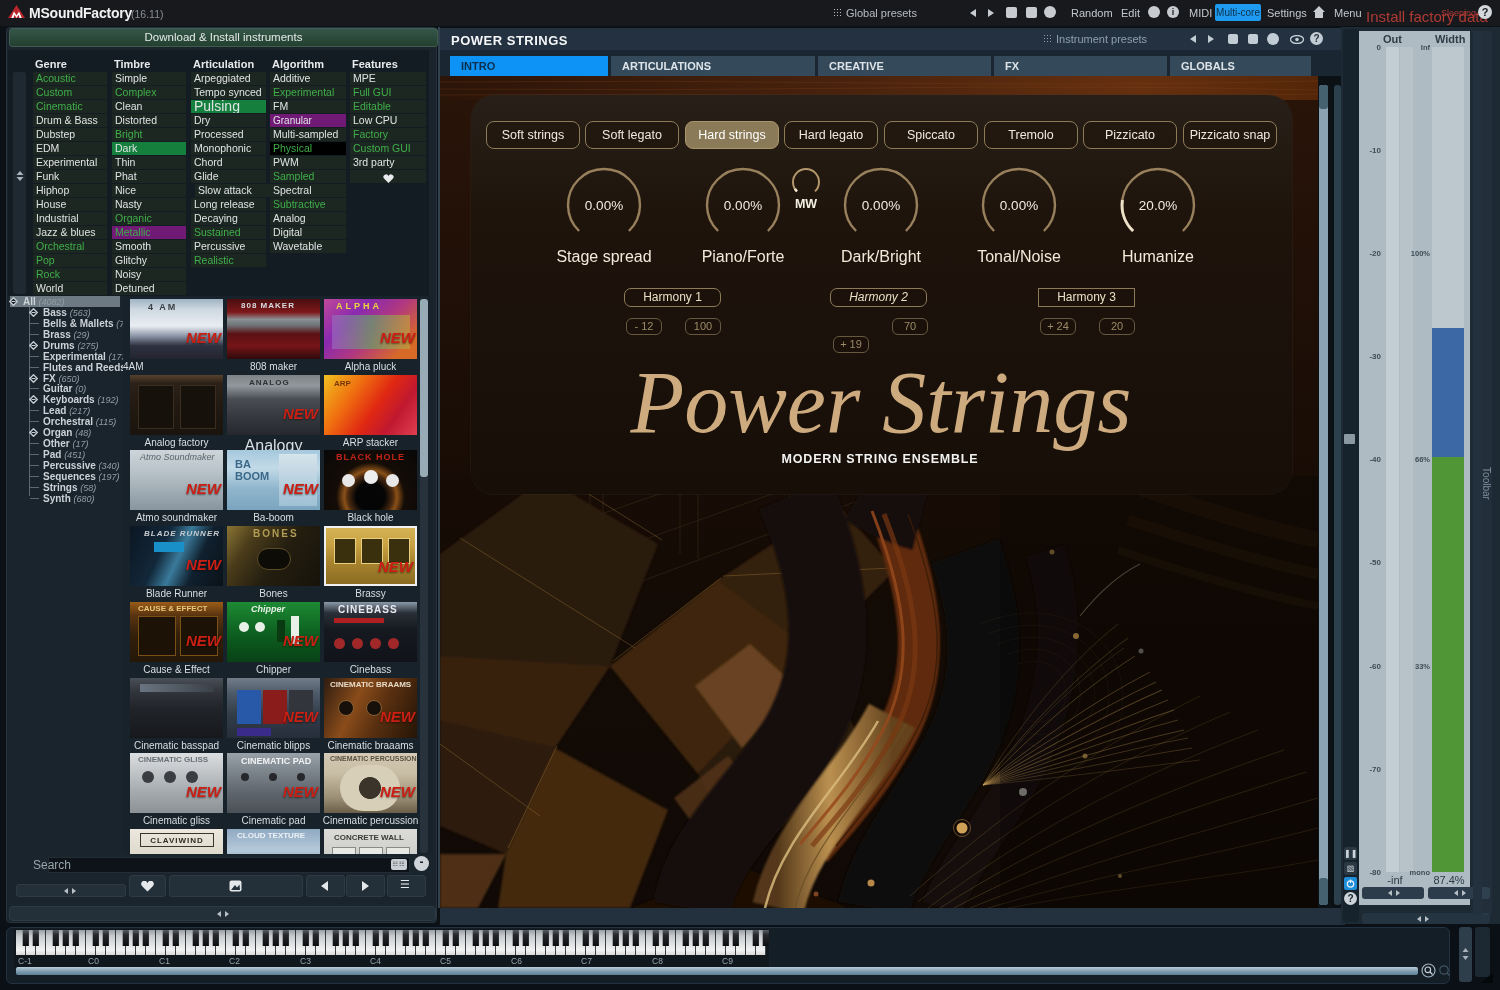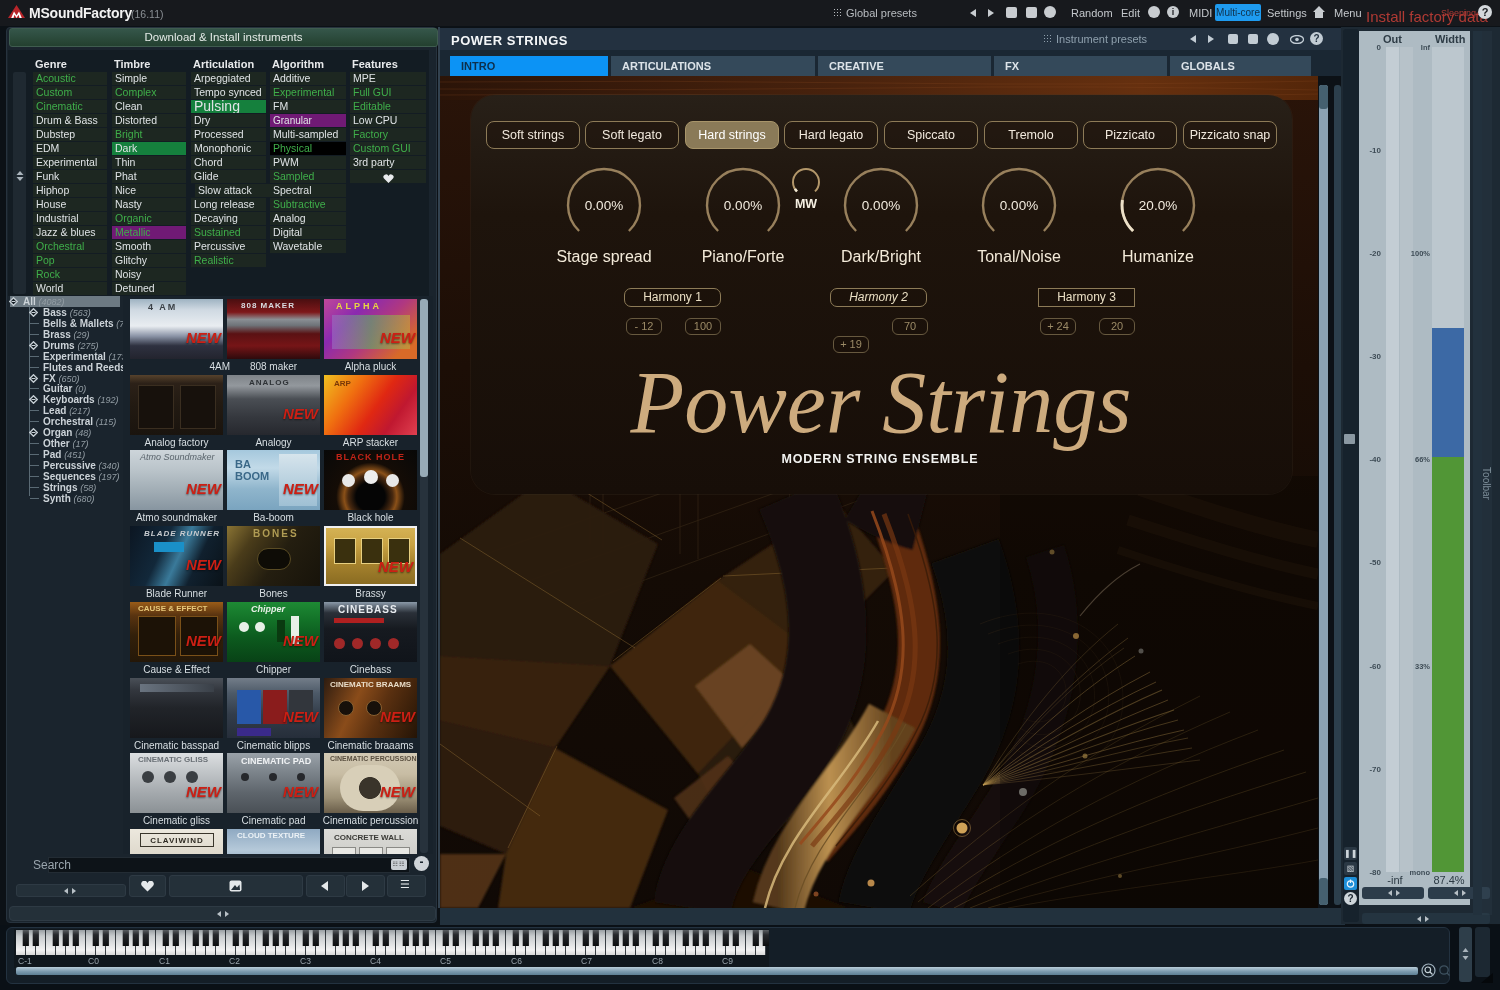--- a/index.html
+++ b/index.html
@@ -175,41 +175,41 @@
 <div class="abs" style="left:30px;top:475.9px;width:9px;height:1px;background:#5a6a74;"></div>
 <div class="abs" style="left:43px;top:481.8px;font-size:10px;font-weight:bold;color:#ccd3d8;white-space:nowrap;line-height:11px;">Strings <span style="color:#939da4;font-style:italic;font-weight:normal;font-size:9px;">(58)</span></div>
 <div class="abs" style="left:30px;top:486.8px;width:9px;height:1px;background:#5a6a74;"></div>
 <div class="abs" style="left:43px;top:492.7px;font-size:10px;font-weight:bold;color:#ccd3d8;white-space:nowrap;line-height:11px;">Synth <span style="color:#939da4;font-style:italic;font-weight:normal;font-size:9px;">(680)</span></div>
 <div class="abs" style="left:30px;top:497.7px;width:9px;height:1px;background:#5a6a74;"></div>
 <div class="abs" style="left:123px;top:296px;width:310px;height:558px;background:#18222b;overflow:hidden;" id="grid">
 <div class="abs" style="left:7px;top:3px;width:93px;height:60px;background:linear-gradient(180deg,#9fb3c2 0%,#cfd9e2 18%,#e9edf1 45%,#8a93a6 62%,#2e3140 78%,#23242e 100%);overflow:hidden;">
       <div class="abs" style="left:18px;top:3px;font-size:9px;font-weight:bold;color:#3a4046;letter-spacing:2px;">4 AM</div>
 <div class="abs" style="right:2px;top:30px;font-size:15px;font-weight:bold;font-style:italic;color:#cc1f14;text-shadow:0 1px 2px rgba(0,0,0,.5);">NEW</div>
 </div>
-<div class="abs" style="left:0px;top:65px;width:107px;text-align:right;font-size:10px;color:#d8dfe3;white-space:nowrap;overflow:hidden;">4AM</div>
+<div class="abs" style="left:0px;top:65px;width:107px;text-align:left;font-size:10px;color:#d8dfe3;white-space:nowrap;overflow:hidden;">4AM</div>
 <div class="abs" style="left:104px;top:3px;width:93px;height:60px;background:linear-gradient(180deg,#4a0e10 0%,#7e181a 22%,#8a8f94 34%,#6e7378 44%,#5a1113 58%,#761517 78%,#2e0a0c 100%);overflow:hidden;">
       <div class="abs" style="left:14px;top:2px;font-size:8px;font-weight:bold;color:#d8dce0;letter-spacing:1px;">808 MAKER</div>
 </div>
 <div class="abs" style="left:97px;top:65px;width:107px;text-align:center;font-size:10px;color:#d8dfe3;white-space:nowrap;overflow:hidden;">808 maker</div>
 <div class="abs" style="left:201px;top:3px;width:93px;height:60px;background:linear-gradient(135deg,#c04898 0%,#8a2ab0 30%,#b03880 55%,#d86a28 85%);overflow:hidden;">
       <div class="abs" style="left:12px;top:2px;font-size:9px;font-weight:bold;color:#e8d840;letter-spacing:3px;">ALPHA</div>
       <div class="abs" style="left:8px;top:16px;width:78px;height:34px;background:linear-gradient(90deg,#9a68c0aa,#60a868aa,#c0a040aa);"></div>
 <div class="abs" style="right:2px;top:30px;font-size:15px;font-weight:bold;font-style:italic;color:#cc1f14;text-shadow:0 1px 2px rgba(0,0,0,.5);">NEW</div>
 </div>
 <div class="abs" style="left:194px;top:65px;width:107px;text-align:center;font-size:10px;color:#d8dfe3;white-space:nowrap;overflow:hidden;">Alpha pluck</div>
 <div class="abs" style="left:7px;top:79px;width:93px;height:60px;background:linear-gradient(180deg,#56422c 0%,#2c2118 14%,#221a12 50%,#1a140e 100%);overflow:hidden;">
       <div class="abs" style="left:8px;top:10px;width:36px;height:44px;background:#17110c;border:1px solid #3a2e20;"></div>
       <div class="abs" style="left:50px;top:10px;width:36px;height:44px;background:#17110c;border:1px solid #3a2e20;"></div>
 </div>
 <div class="abs" style="left:0px;top:141px;width:107px;text-align:center;font-size:10px;color:#d8dfe3;white-space:nowrap;overflow:hidden;">Analog factory</div>
 <div class="abs" style="left:104px;top:79px;width:93px;height:60px;background:linear-gradient(180deg,#7e8388 0%,#93989d 18%,#4a4e54 40%,#35383e 70%,#26282e 100%);overflow:hidden;">
       <div class="abs" style="left:22px;top:3px;font-size:8px;font-weight:bold;color:#2e3236;letter-spacing:1px;">ANALOG</div>
 <div class="abs" style="right:2px;top:30px;font-size:15px;font-weight:bold;font-style:italic;color:#cc1f14;text-shadow:0 1px 2px rgba(0,0,0,.5);">NEW</div>
 </div>
-<div class="abs" style="left:97px;top:141px;width:107px;text-align:center;font-size:10px;color:#d8dfe3;white-space:nowrap;overflow:hidden;">Analogy</div>
+<div class="abs" style="left:97px;top:141px;width:107px;text-align:center;font-size:16px;color:#d8dfe3;white-space:nowrap;overflow:hidden;">Analogy</div>
 <div class="abs" style="left:201px;top:79px;width:93px;height:60px;background:linear-gradient(125deg,#f0c020 0%,#f07010 30%,#e02812 55%,#c01830 75%,#e04050 100%);overflow:hidden;">
       <div class="abs" style="left:10px;top:4px;font-size:8px;font-weight:bold;color:#7a3808;">ARP</div>
 </div>
 <div class="abs" style="left:194px;top:141px;width:107px;text-align:center;font-size:10px;color:#d8dfe3;white-space:nowrap;overflow:hidden;">ARP stacker</div>
 <div class="abs" style="left:7px;top:154px;width:93px;height:60px;background:linear-gradient(180deg,#cdd5da 0%,#b9c3c9 35%,#9fabb3 70%,#8795a0 100%);overflow:hidden;">
       <div class="abs" style="left:10px;top:2px;font-size:9px;font-style:italic;color:#5a646c;">Atmo Soundmaker</div>
 <div class="abs" style="right:2px;top:30px;font-size:15px;font-weight:bold;font-style:italic;color:#cc1f14;text-shadow:0 1px 2px rgba(0,0,0,.5);">NEW</div>
 </div>
 <div class="abs" style="left:0px;top:216px;width:107px;text-align:center;font-size:10px;color:#d8dfe3;white-space:nowrap;overflow:hidden;">Atmo soundmaker</div>
 <div class="abs" style="left:104px;top:154px;width:93px;height:60px;background:linear-gradient(180deg,#a5c8dd 0%,#c2dae8 30%,#8fb5cc 65%,#7aa4bf 100%);overflow:hidden;">

